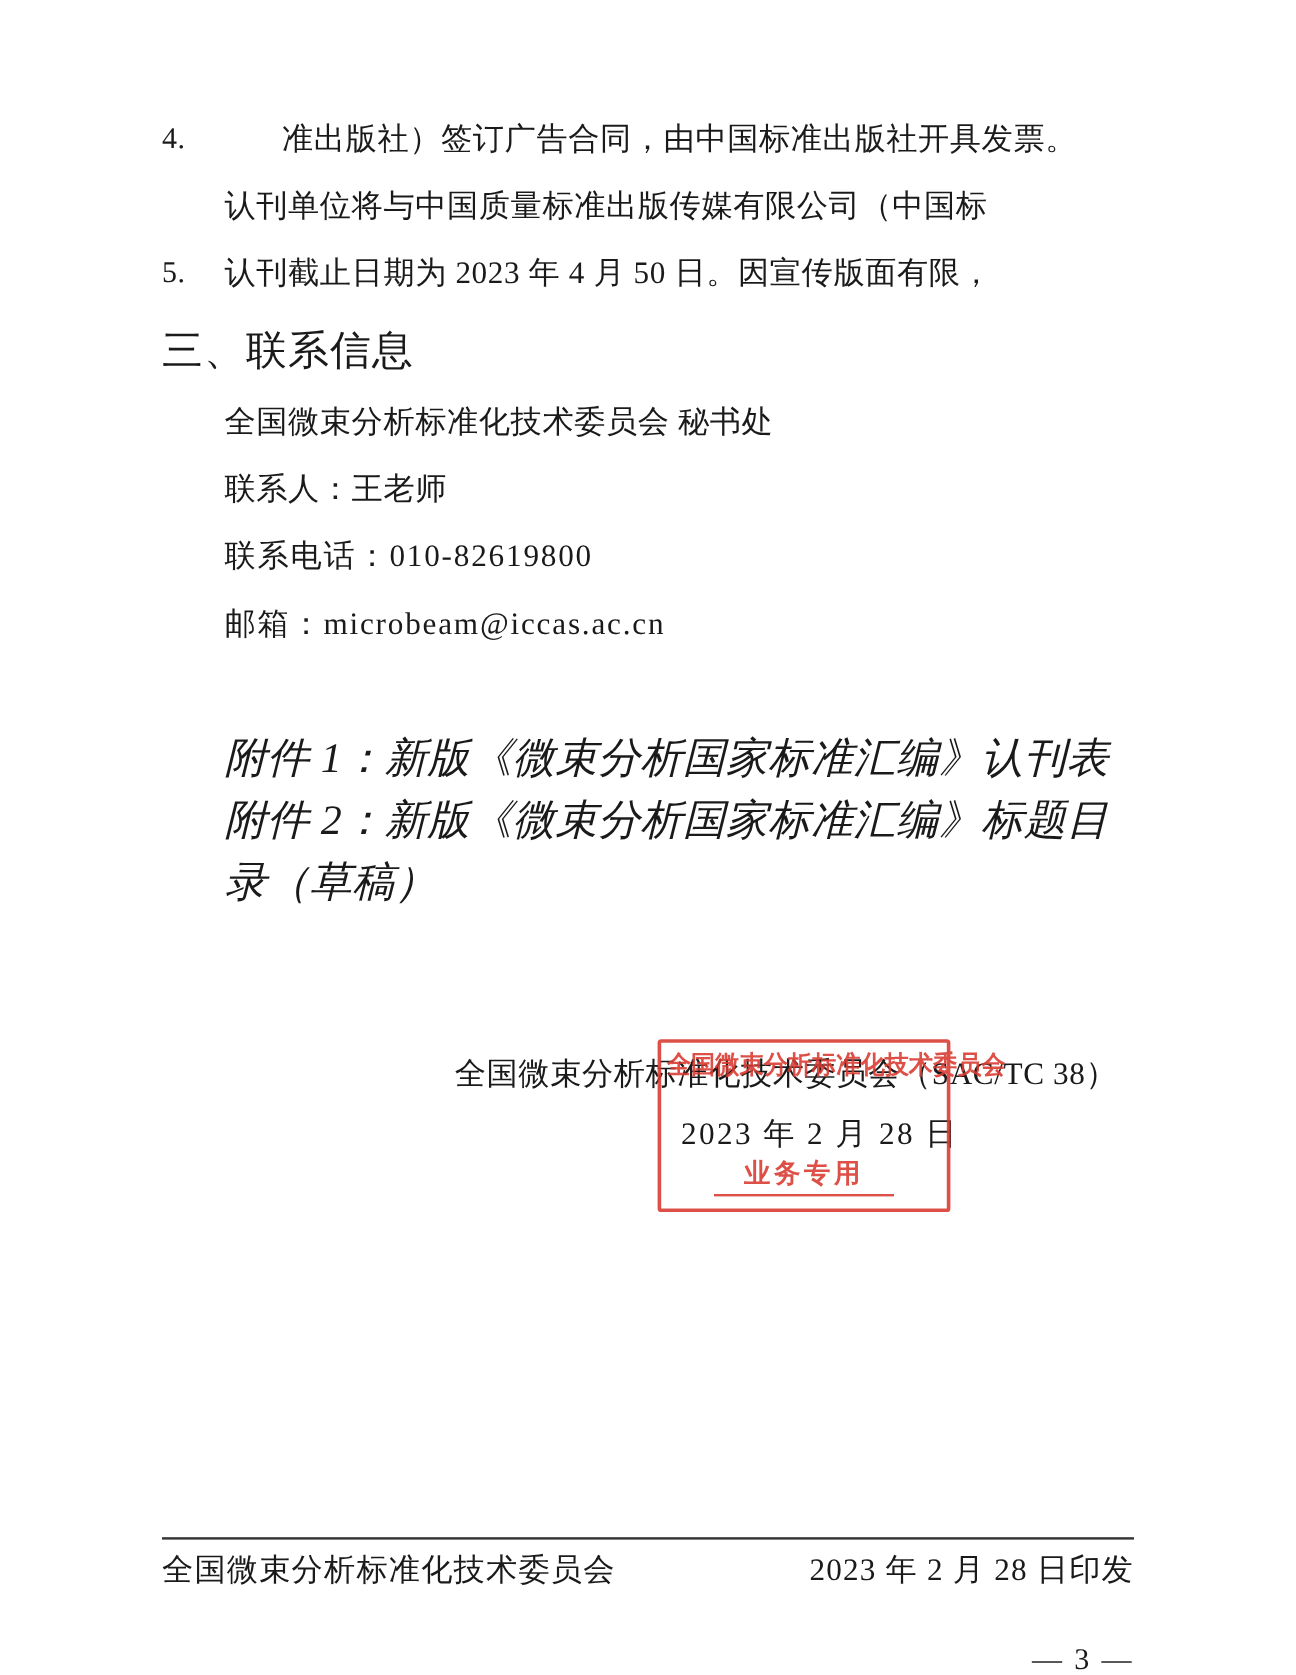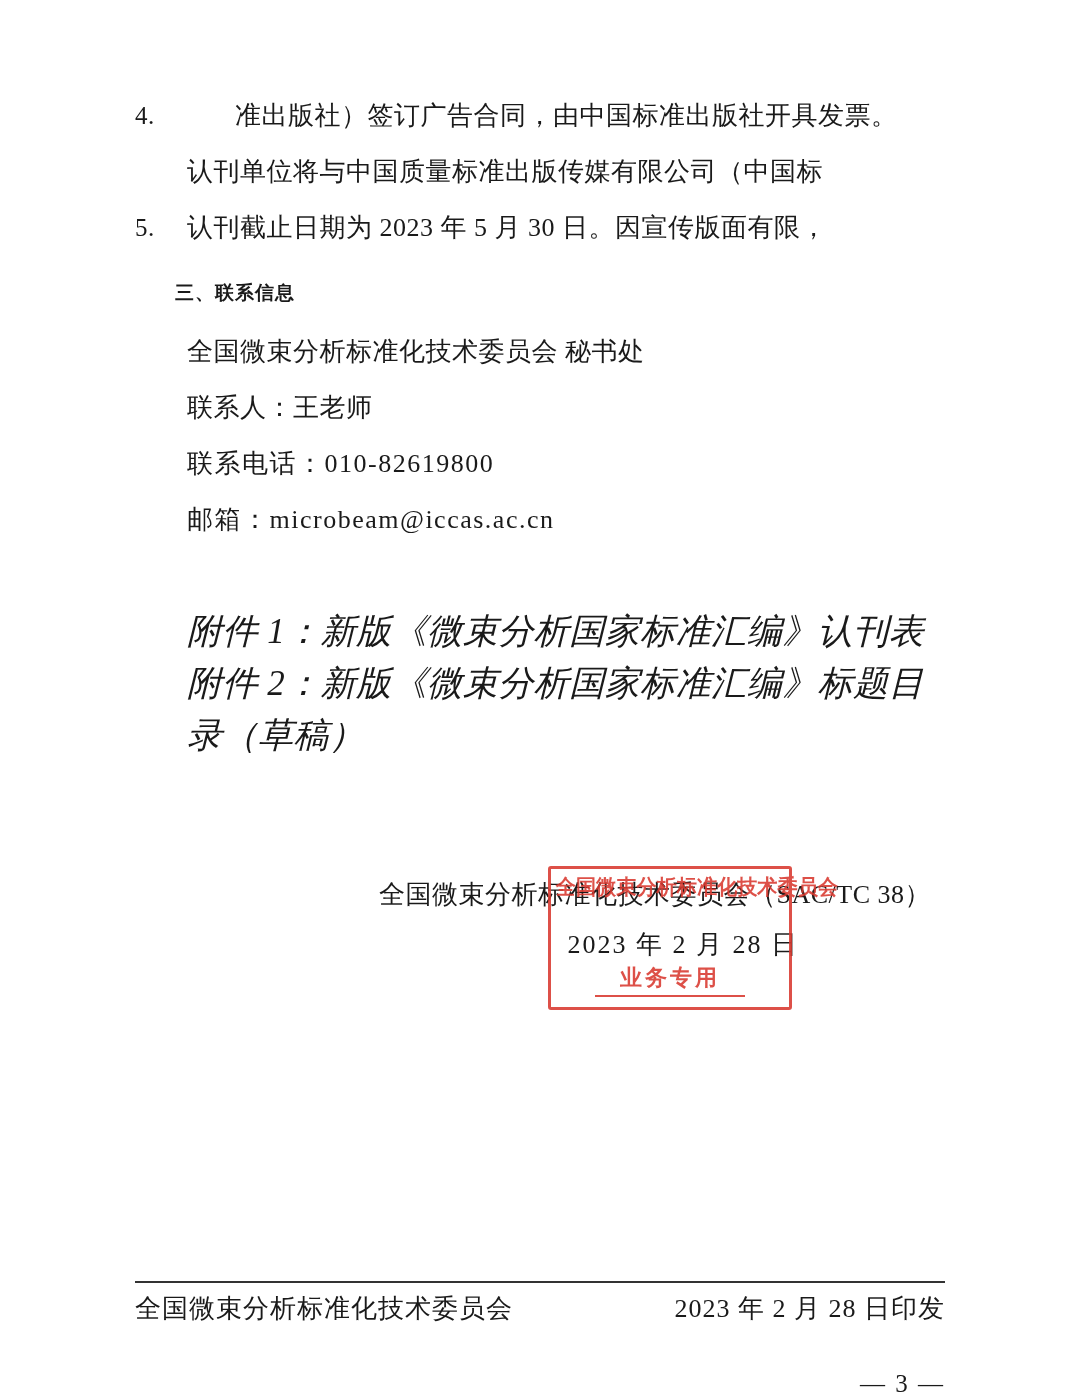--- a/index.html
+++ b/index.html
@@ -47,26 +47,25 @@
   .list-text .ind {
     display: block;
     text-indent: 0;
   }
   .indent2 {
     padding-left: 48px;
   }
 
   
   .section-heading {
-    font-size: 19px;
-    font-weight: bold;
+    font-size: 34px;
+    font-weight: normal;
     line-height: 62px;
     margin-top: 6px;
     letter-spacing: 1px;
-    margin-left: 40px;
   }
 
   
   .contact {
     padding-left: 52px;
   }
   .contact-line {
     font-size: 26px;
     line-height: 56px;
     letter-spacing: 0.5px;
@@ -191,21 +190,21 @@
       <div class="list-num">4.</div>
       <div class="list-text">
         <span class="ind indent2">准出版社）签订广告合同，由中国标准出版社开具发票。</span>
         <span class="ind">认刊单位将与中国质量标准出版传媒有限公司（中国标</span>
       </div>
     </div>
 
     <div class="list-item">
       <div class="list-num">5.</div>
       <div class="list-text">
-        <span class="ind">认刊截止日期为 2023 年 5 月 30 日。因宣传版面有限，</span>
+        <span class="ind">认刊截止日期为 2023 年 4 月 50 日。因宣传版面有限，</span>
       </div>
     </div>
 
   </div>
 
   <div class="section-heading">三、联系信息</div>
 
   <div class="contact">
     <div class="contact-line">全国微束分析标准化技术委员会 秘书处</div>
     <div class="contact-line">联系人：王老师</div>

